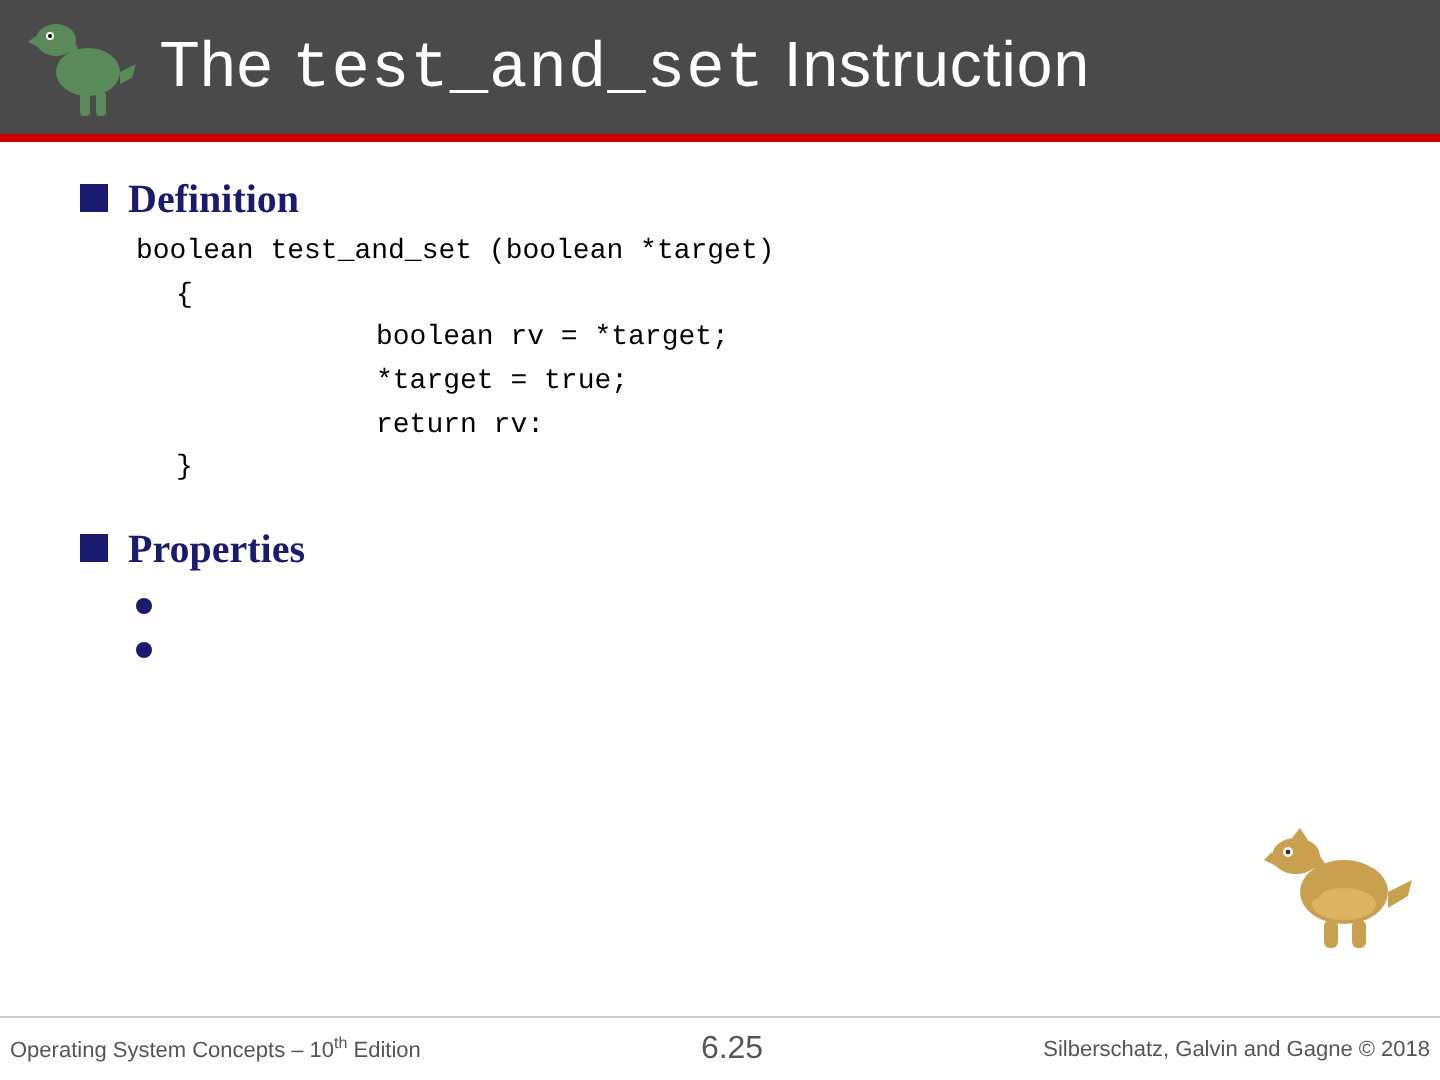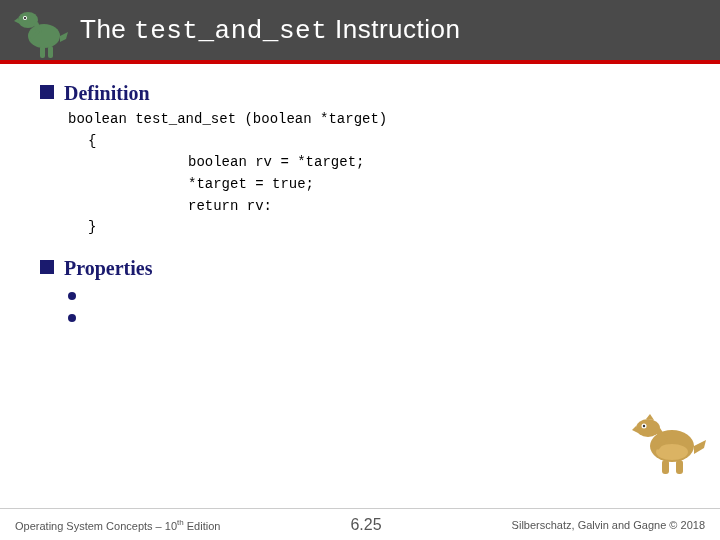--- a/index.html
+++ b/index.html
@@ -26,21 +26,21 @@
     .header {
       background: #4a4a4a;
       padding: 14px 20px 14px 80px;
       display: flex;
       align-items: center;
       min-height: 58px;
     }
 
     .header-title {
       color: #ffffff;
-      font-size: 26px;
+      font-size: 32px;
       font-weight: normal;
       letter-spacing: 0.5px;
     }
 
     .header-title span.mono {
       font-family: 'Courier New', Courier, monospace;
     }
 
     
     .dino-top {
@@ -141,21 +141,21 @@
     .prop-text .mono {
       font-family: 'Courier New', Courier, monospace;
       font-weight: bold;
     }
 
     
     .footer {
       display: flex;
       justify-content: space-between;
       align-items: center;
-      padding: 6px 15px;
+      padding: 6px 5px;
       border-top: 1px solid #cccccc;
       background: #ffffff;
       min-height: 32px;
     }
 
     .footer-left {
       font-size: 11px;
       color: #555555;
     }
 

